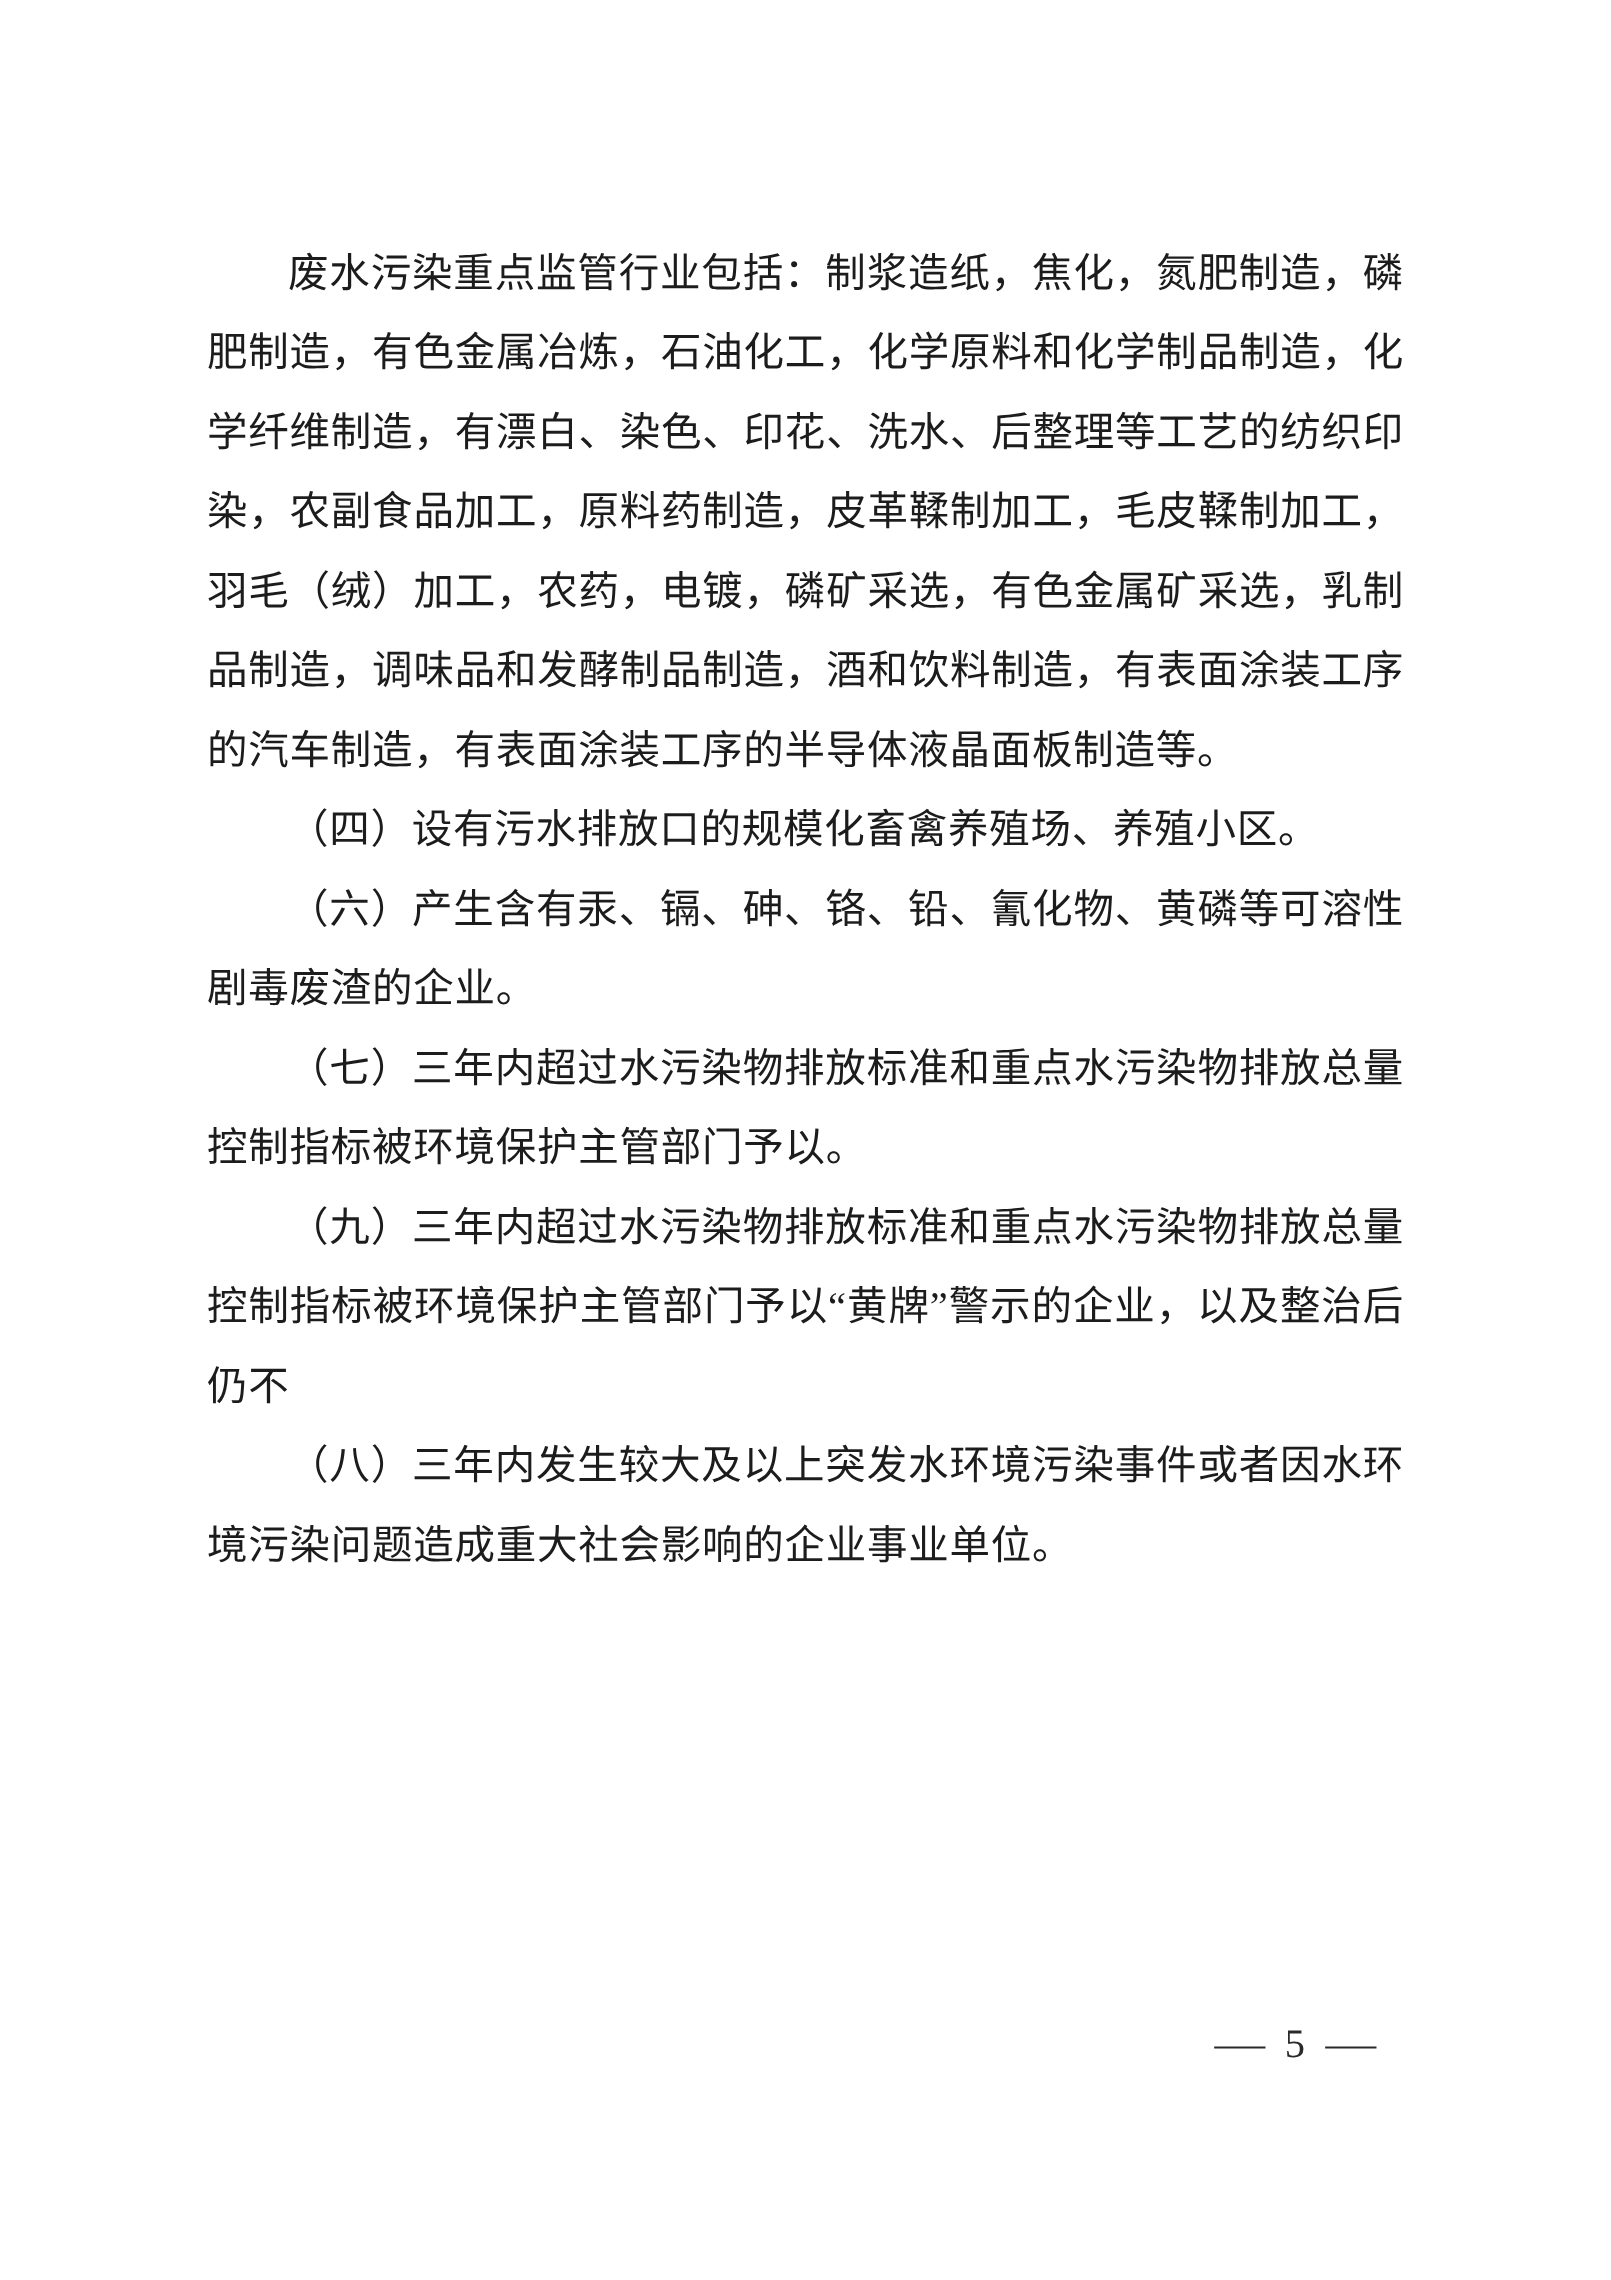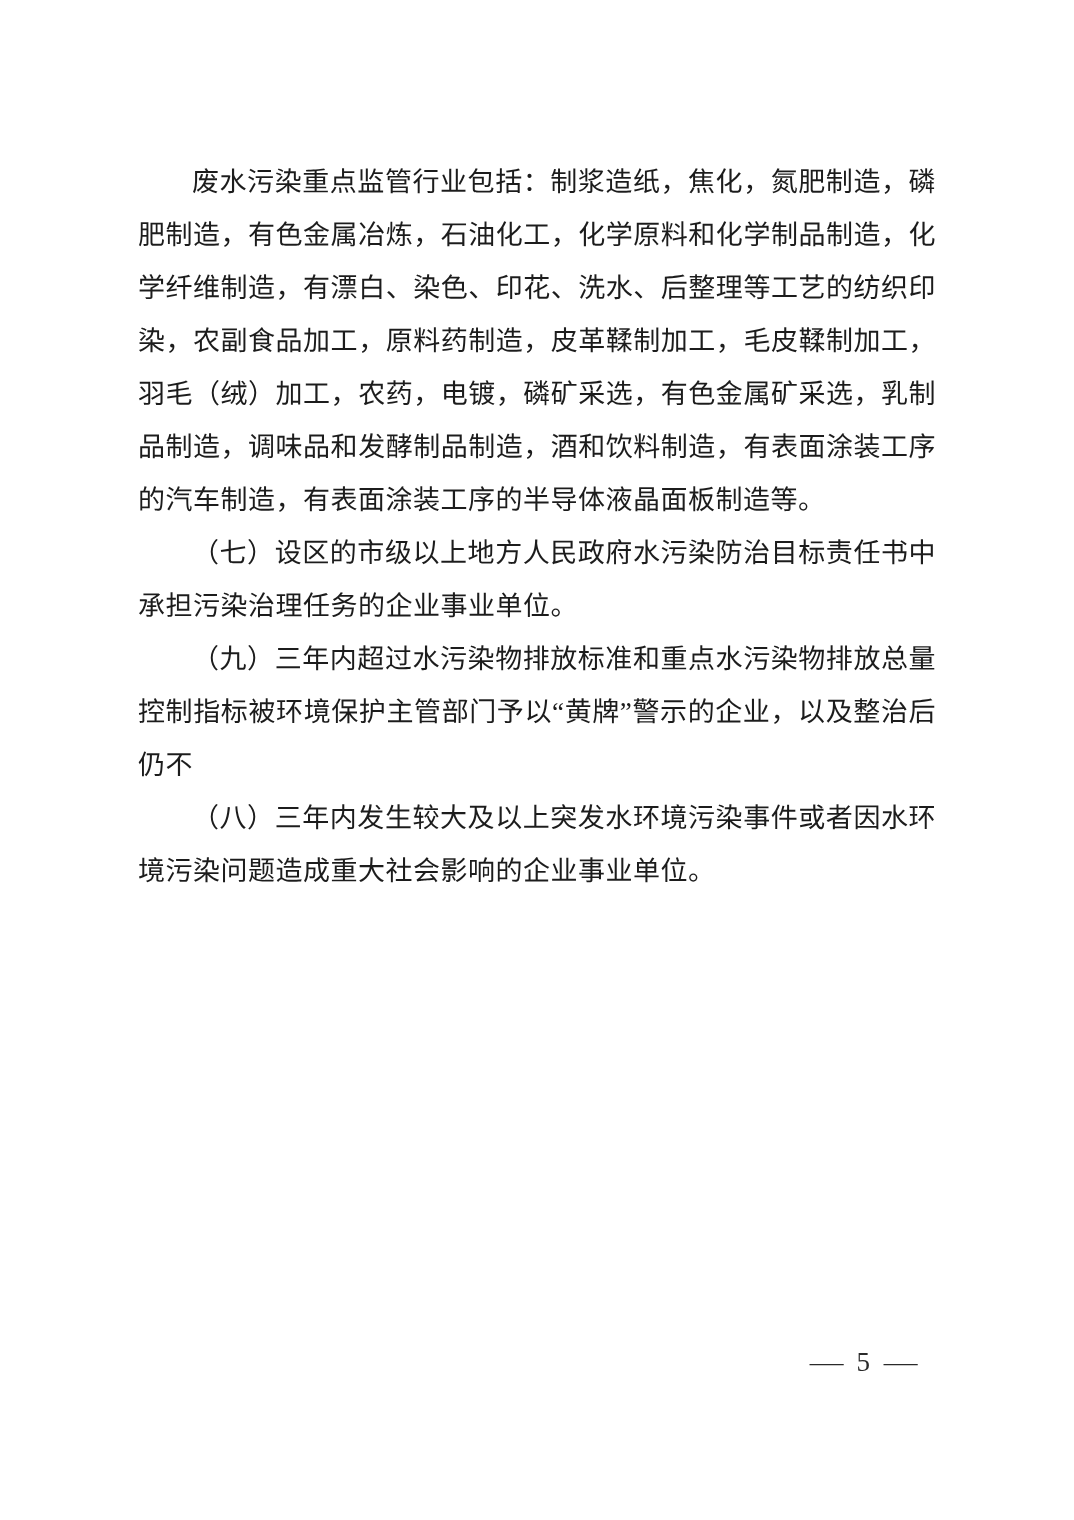--- a/index.html
+++ b/index.html
@@ -51,21 +51,23 @@
       display: inline-block;
     }
   </style>
 </head>
 <body>
 
 <div class="page">
 
   <div class="content">
     <p>废水污染重点监管行业包括：制浆造纸，焦化，氮肥制造，磷肥制造，有色金属冶炼，石油化工，化学原料和化学制品制造，化学纤维制造，有漂白、染色、印花、洗水、后整理等工艺的纺织印染，农副食品加工，原料药制造，皮革鞣制加工，毛皮鞣制加工，羽毛（绒）加工，农药，电镀，磷矿采选，有色金属矿采选，乳制品制造，调味品和发酵制品制造，酒和饮料制造，有表面涂装工序的汽车制造，有表面涂装工序的半导体液晶面板制造等。</p>
-    <p>（七）设区的市级以上地方人民政府水污染防治目标责任书中承担污染治理任务的企业事业单位。</p>
+    <p>（四）设有污水排放口的规模化畜禽养殖场、养殖小区。</p>
+    <p>（六）产生含有汞、镉、砷、铬、铅、氰化物、黄磷等可溶性剧毒废渣的企业。</p>
+    <p>（七）三年内超过水污染物排放标准和重点水污染物排放总量控制指标被环境保护主管部门予以。</p>
     <p>（九）三年内超过水污染物排放标准和重点水污染物排放总量控制指标被环境保护主管部门予以“黄牌”警示的企业，以及整治后仍不</p>
     <p>（八）三年内发生较大及以上突发水环境污染事件或者因水环境污染问题造成重大社会影响的企业事业单位。</p>
   </div>
 
   <div class="footer">
     <span class="dash">—</span>
     <span class="num">5</span>
     <span class="dash">—</span>
   </div>
 

